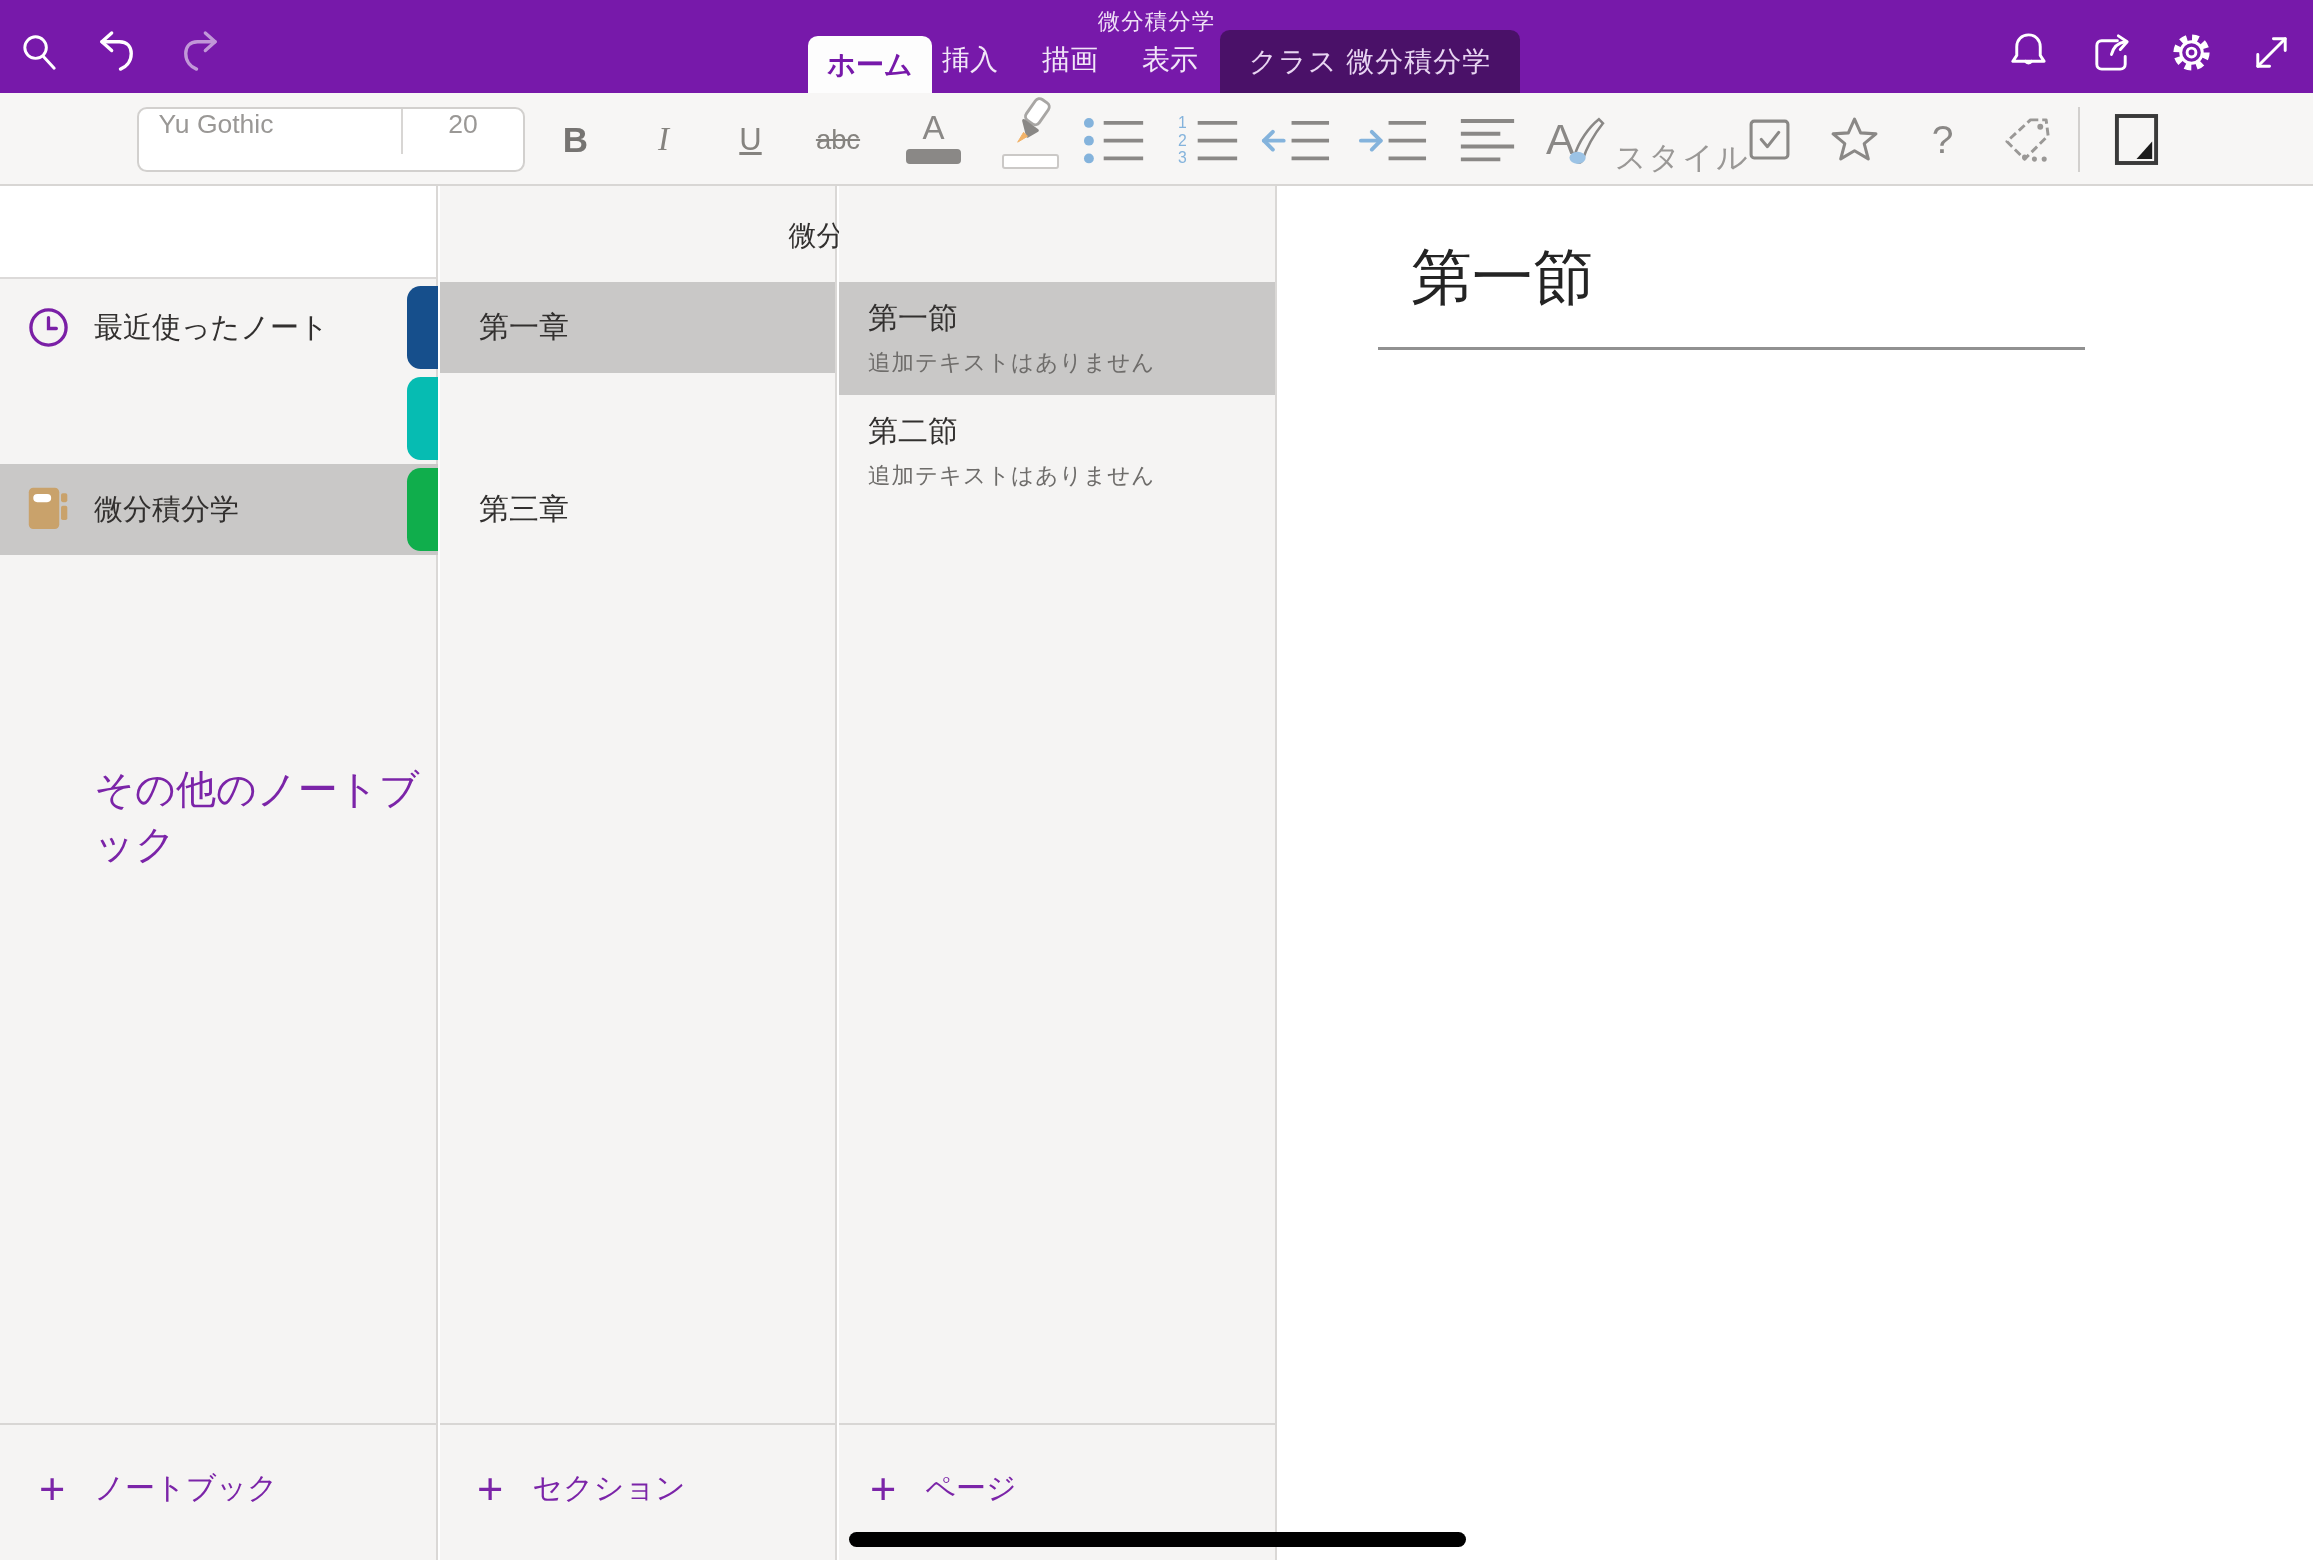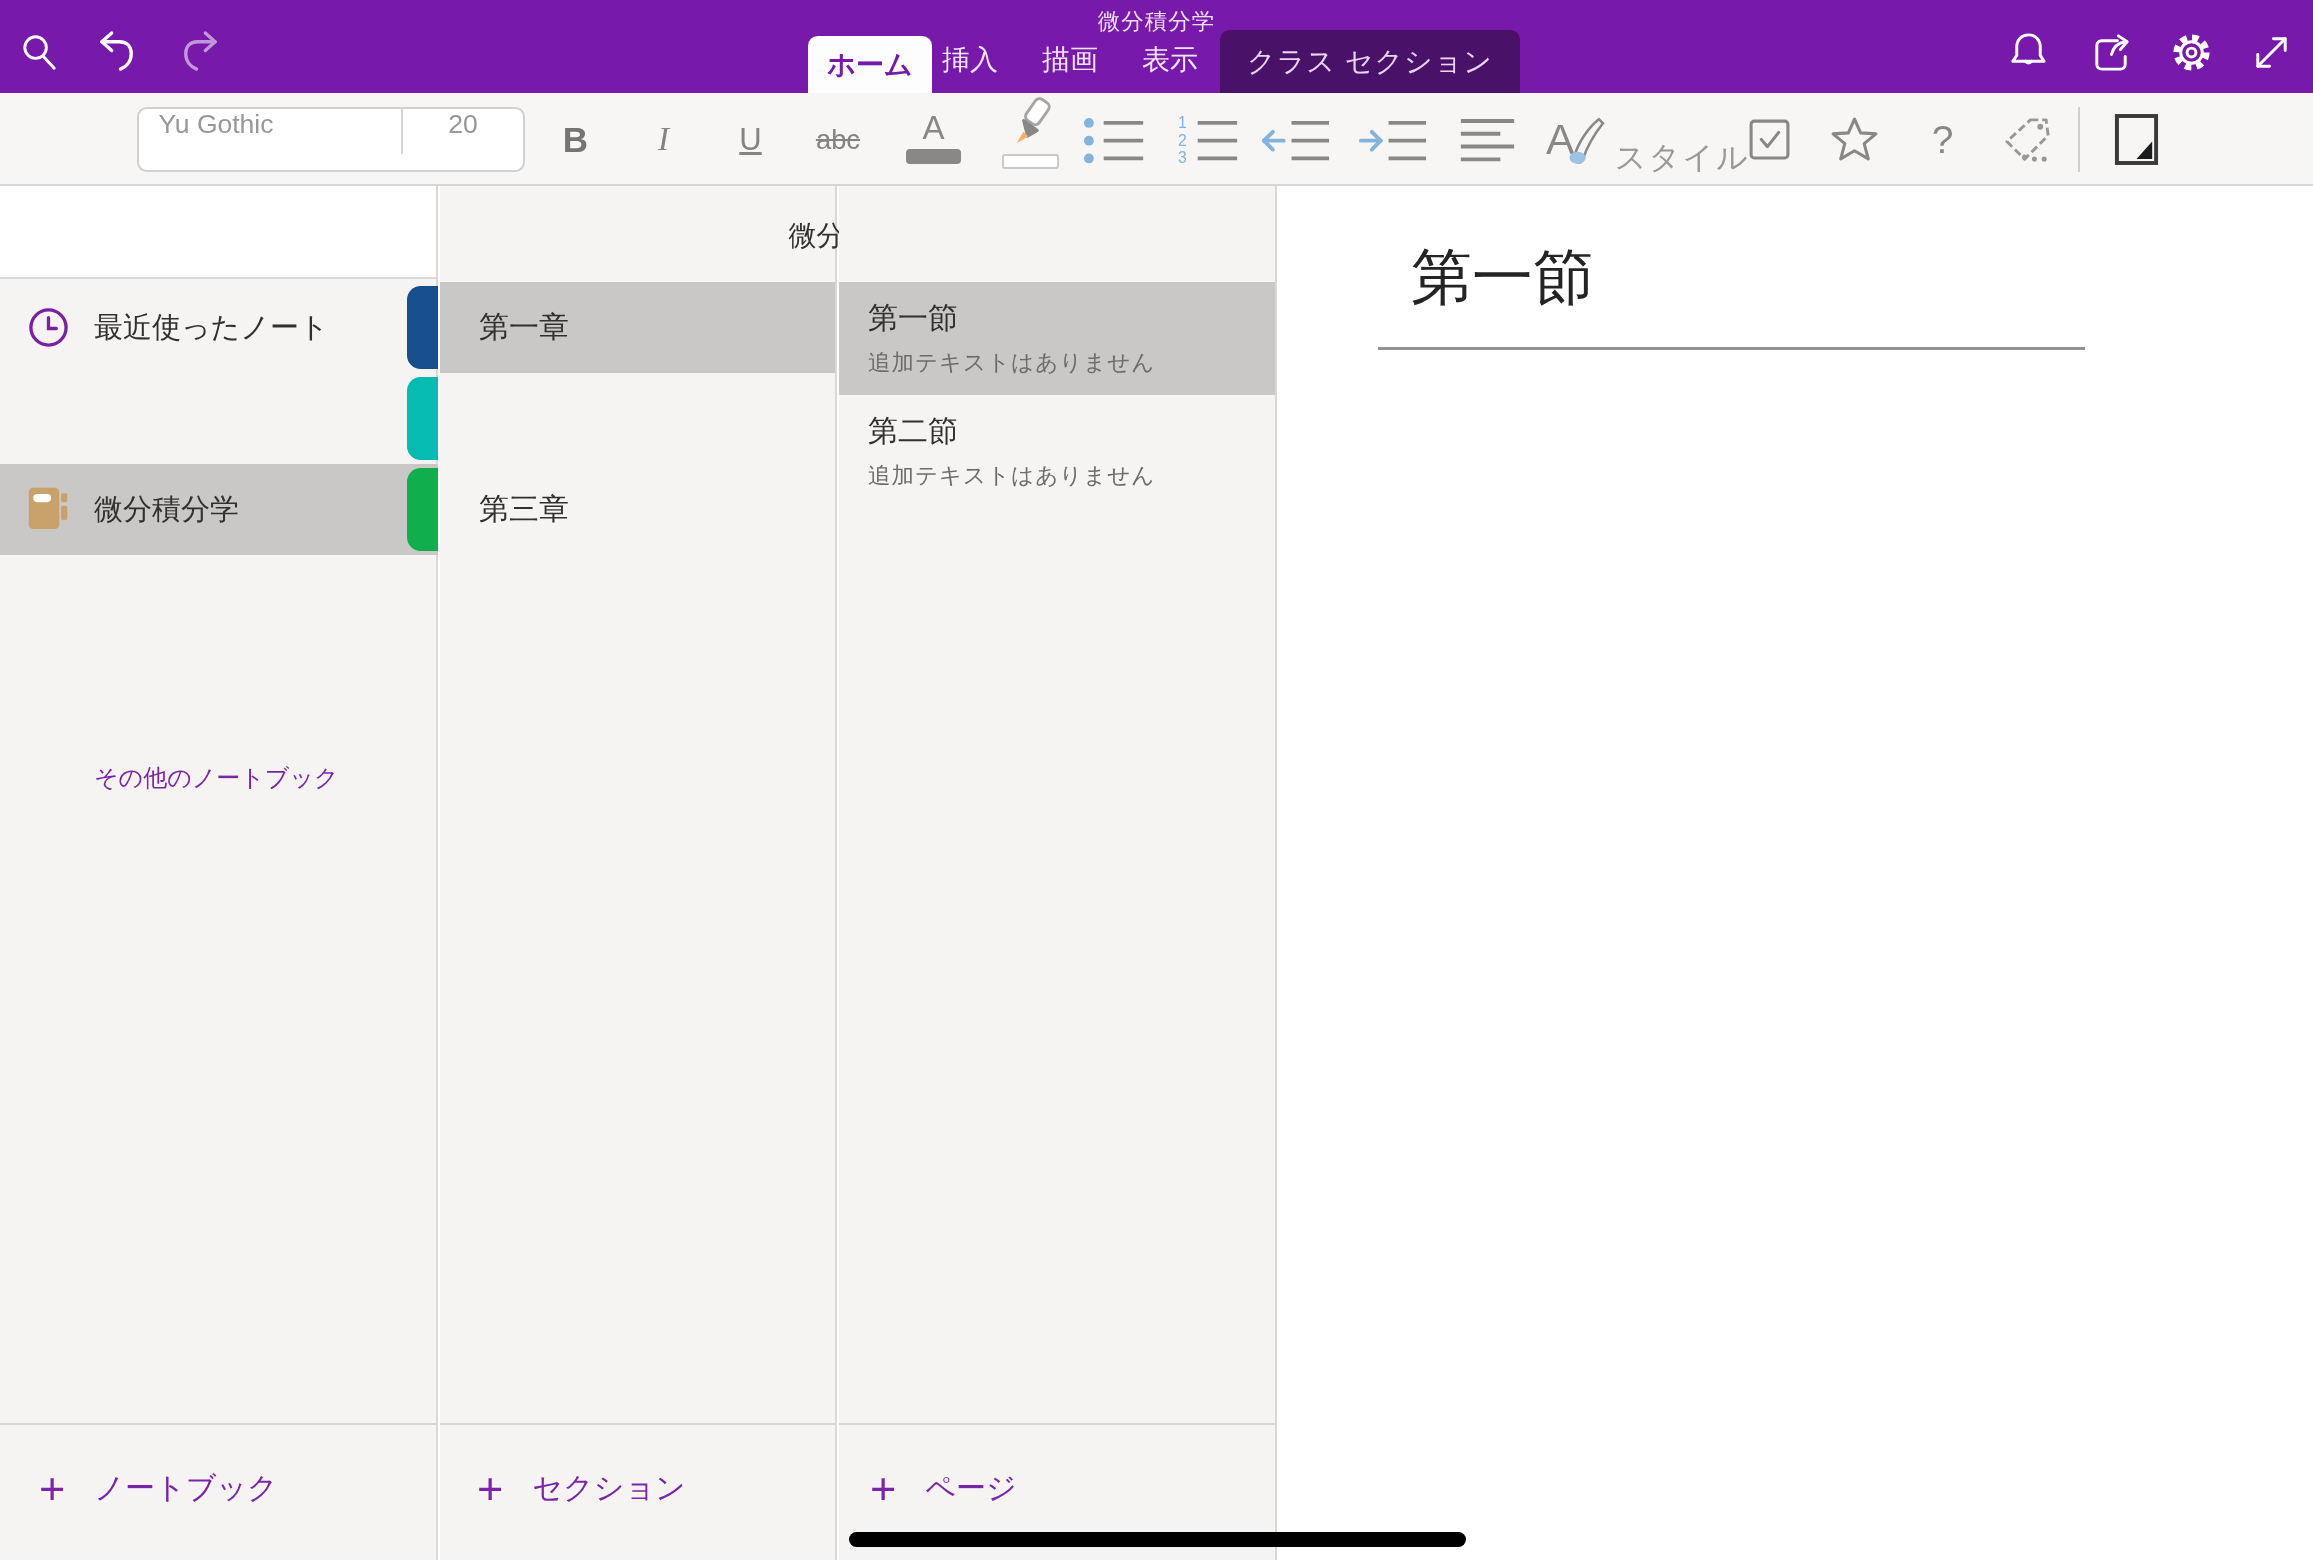--- a/index.html
+++ b/index.html
@@ -71,21 +71,21 @@
   .list-head { position:absolute; left:440px; top:186px; width:837px; height:96px; }
   .list-head .ttl { position:absolute; left:0; right:0; top:31px; text-align:center;
     font-size:28px; color:#32302F; }
   .edit-link { position:absolute; right:27.4px; top:29px; font-size:29px; color:#7B24A8; cursor:pointer; }
 
   .srow { position:absolute; left:0; width:438px; height:91px; display:flex; align-items:center; cursor:pointer; }
   .srow.sel { background:#C9C8C7; }
   .srow .ic { width:43px; margin-left:27.4px; flex:none; }
   .srow .lbl { margin-left:23.5px; font-size:29px; color:#32302F; white-space:nowrap; }
   .ctab { position:absolute; left:407px; width:31px; height:83px; border-radius:13.7px 0 0 13.7px; }
-  .more-link { position:absolute; left:94px; top:576px; font-size:24px; color:#7B24A8; cursor:pointer; }
+  .more-link { position:absolute; left:94px; top:576px; font-size:40px; color:#7B24A8; cursor:pointer; }
 
   .secrow { position:absolute; left:0; width:100%; height:91px; display:flex; align-items:center; cursor:pointer; }
   .secrow.sel { background:#C9C8C7; }
   .secrow .lbl { margin-left:39px; font-size:30px; color:#32302F; }
 
   .pgrow { position:absolute; left:0; width:100%; height:113px; cursor:pointer; }
   .pgrow.sel { background:#C9C8C7; }
   .pgrow .t { position:absolute; left:29px; top:15.7px; font-size:30px; color:#32302F; }
   .pgrow .s { position:absolute; left:29px; top:65px; font-size:22.5px; color:#6E6C6A; letter-spacing:1px; }
 
@@ -128,21 +128,21 @@
     <svg viewBox="0 0 48 48" fill="none" stroke="#fff" stroke-width="3.4" stroke-linecap="round" stroke-linejoin="round">
       <polyline points="32,4 42,13 32,22"></polyline>
       <path d="M42 13 H24 C16 13 12 18 12 25 C12 34 18 39 23 41"></path>
     </svg>
   </div>
 
   <div class="tab tab-home">ホーム</div>
   <div class="tab tab-plain tab-insert">挿入</div>
   <div class="tab tab-plain tab-draw">描画</div>
   <div class="tab tab-plain tab-view">表示</div>
-  <div class="tab tab-class">クラス セクション</div>
+  <div class="tab tab-class">クラス 微分積分学</div>
 
   <div class="top-icon icon-bell">
     <svg viewBox="0 0 48 48" fill="none" stroke="#fff" stroke-width="3" stroke-linecap="round" stroke-linejoin="round">
       <path d="M24 6 C17 6 12 11 12 18 L12 27 L8 33 L40 33 L36 27 L36 18 C36 11 31 6 24 6 Z"></path>
       <path d="M21 33 a3.5 3.5 0 0 0 6 0" fill="#fff"></path>
     </svg>
   </div>
   <div class="top-icon icon-share">
     <svg viewBox="0 0 48 48" fill="none" stroke="#fff" stroke-width="3" stroke-linecap="round" stroke-linejoin="round">
       <path d="M30 12 H14 C11 12 9 14 9 17 V36 C9 39 11 41 14 41 H33 C36 41 38 39 38 36 V28"></path>

